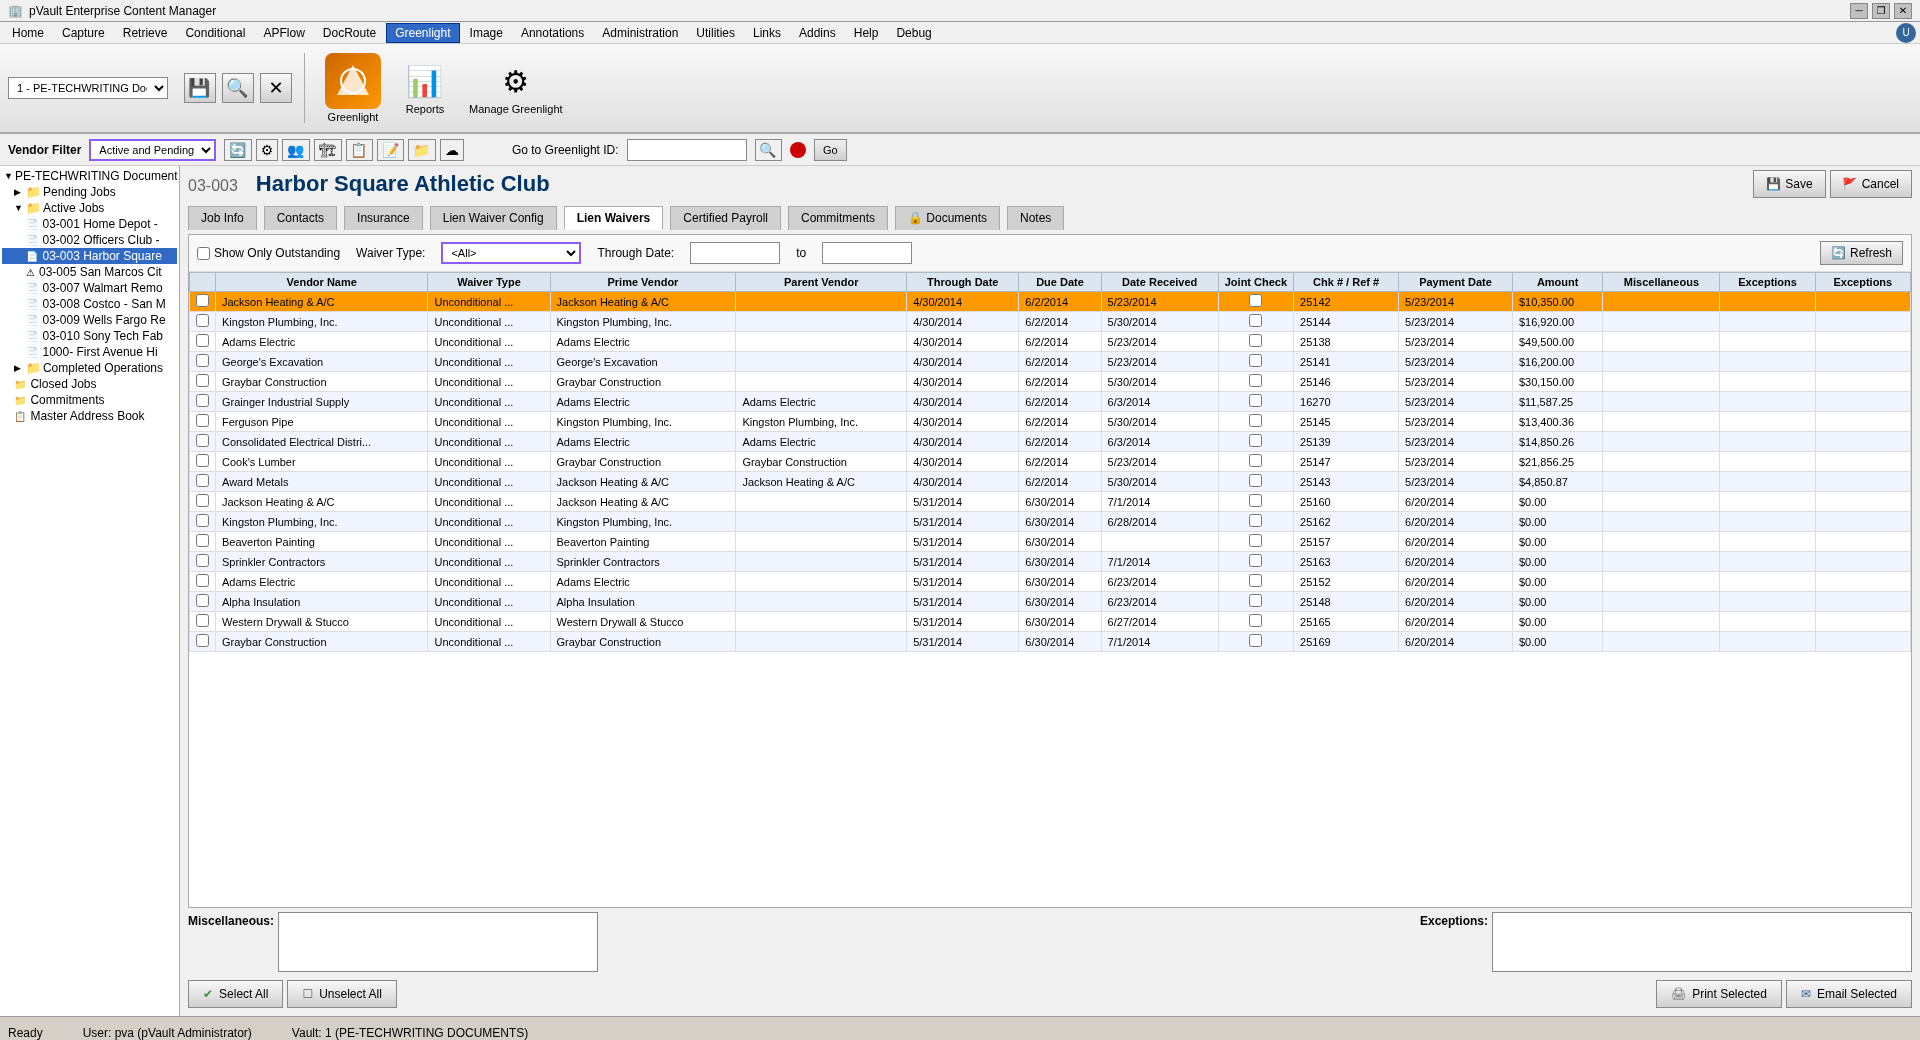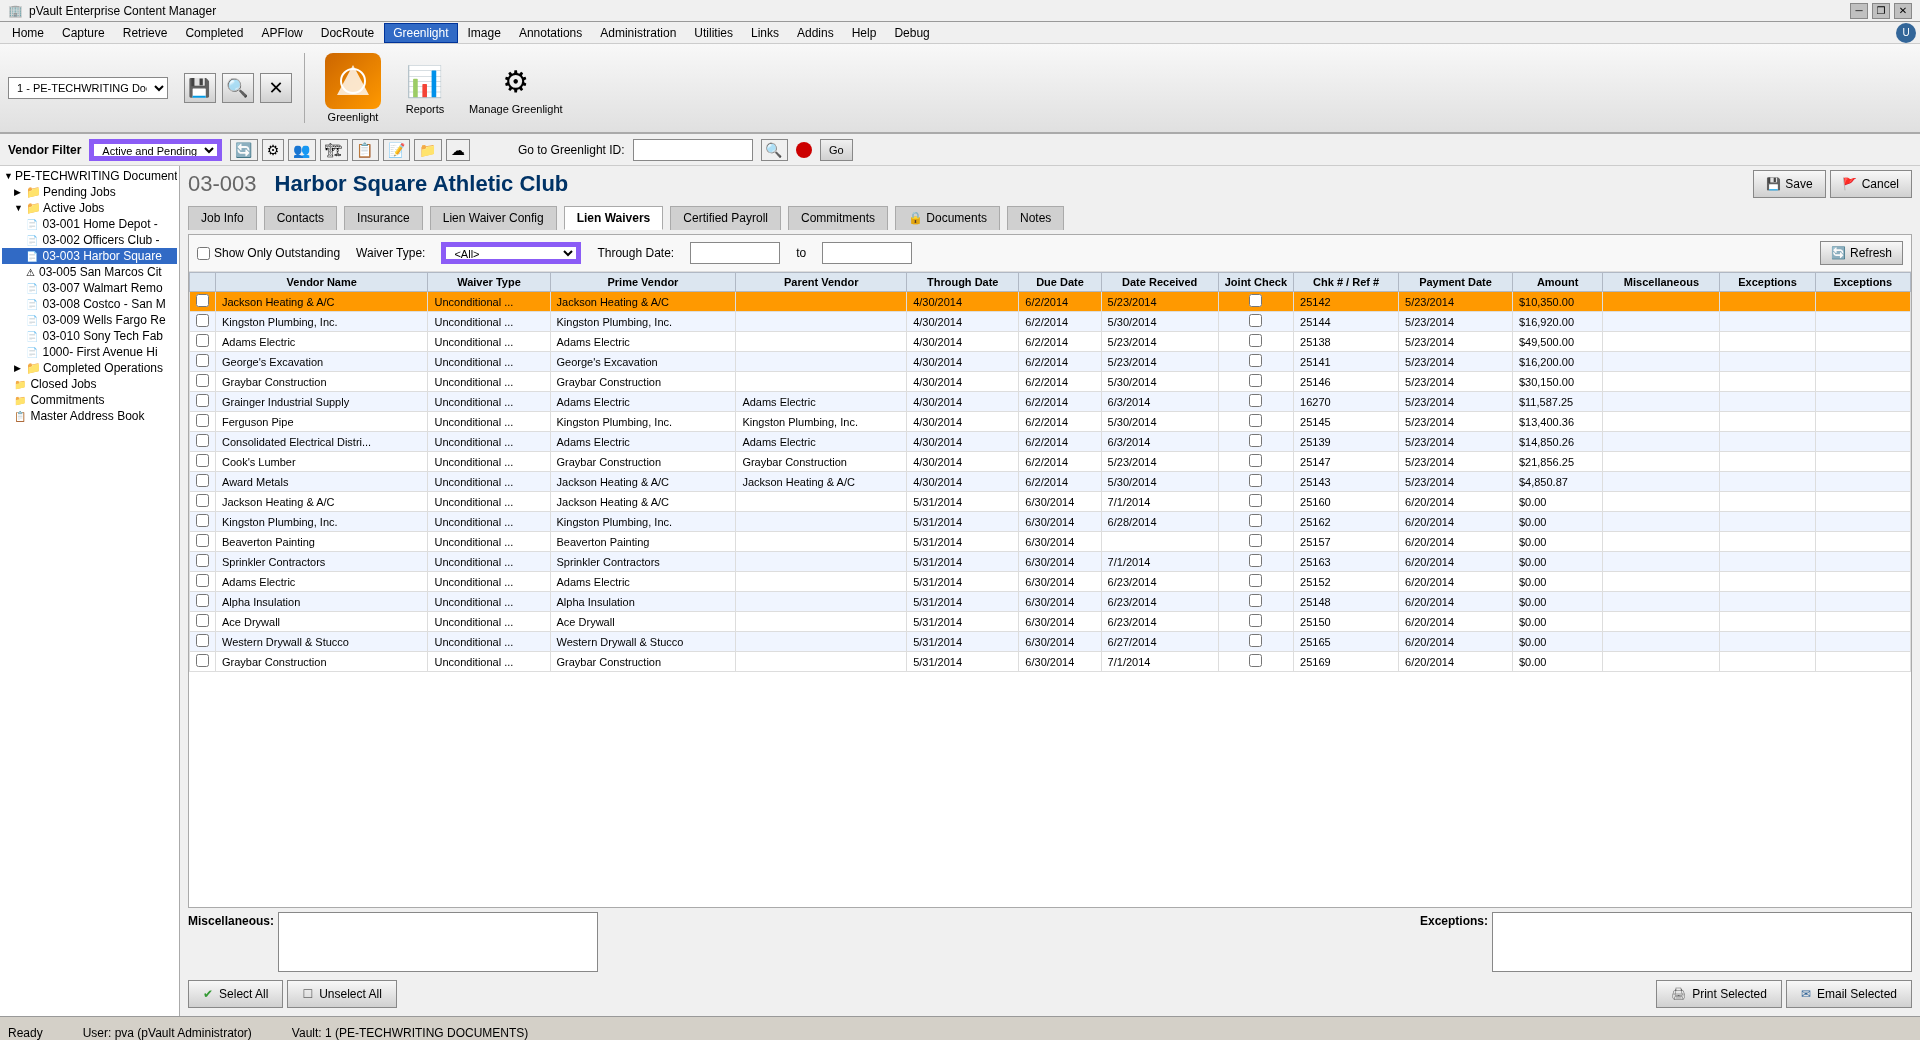--- a/index.html
+++ b/index.html
@@ -22,41 +22,41 @@
     .toolbar-icon-group { display: flex; flex-direction: column; align-items: center; cursor: pointer; padding: 4px 8px; }
     .toolbar-icon-large { width: 56px; height: 56px; border-radius: 8px; display: flex; align-items: center; justify-content: center; font-size: 28px; }
     .greenlight-icon { background: linear-gradient(135deg, #cc6600, #ff9900); }
     .toolbar-icon-label { font-size: 11px; margin-top: 2px; }
     .toolbar-separator { width: 1px; height: 70px; background: #aaa; margin: 0 4px; }
     .small-icon-box { width: 40px; height: 40px; display: flex; align-items: center; justify-content: center; font-size: 22px; }
 
     
     .sub-toolbar { background: #f0f0f0; height: 32px; border-bottom: 1px solid #ccc; display: flex; align-items: center; padding: 0 8px; gap: 8px; }
     .vendor-filter-label { font-size: 12px; font-weight: bold; }
-    .filter-dropdown { height: 22px; border: 5px solid #8b5cf6; background: white; padding: 0 4px; font-size: 11px; }
+    .filter-dropdown { height: 22px; border: 2px solid #8b5cf6; background: white; padding: 0 4px; font-size: 11px; }
     .go-input { height: 22px; border: 1px solid #888; background: white; padding: 0 4px; font-size: 11px; width: 120px; }
     .go-btn { height: 22px; background: linear-gradient(to bottom, #f0f0f0, #d0d0d0); border: 1px solid #888; padding: 0 8px; cursor: pointer; font-size: 11px; }
 
     
     .main-container { display: flex; height: calc(1040px - 22px - 22px - 90px - 32px - 24px); }
 
     
     .left-panel { width: 180px; background: white; border-right: 1px solid #aaa; overflow-y: auto; padding: 2px; flex-shrink: 0; }
     .tree-item { padding: 1px 2px; cursor: pointer; display: flex; align-items: center; gap: 2px; white-space: nowrap; overflow: hidden; }
     .tree-item.selected { background: #316ac5; color: white; }
     .tree-indent-1 { padding-left: 12px; }
     .tree-indent-2 { padding-left: 24px; }
     .tree-icon { font-size: 10px; margin-right: 2px; }
     .expand-icon { font-size: 9px; width: 10px; }
 
     
     .right-content { flex: 1; display: flex; flex-direction: column; padding: 4px 8px; background: #f0f0f0; overflow: hidden; }
     .page-header { display: flex; justify-content: space-between; align-items: center; margin-bottom: 8px; }
     .page-title { font-size: 22px; font-weight: bold; color: #003366; }
-    .page-id { font-size: 22px; color: #666; margin-right: 10px; }
+    .page-id { font-size: 16px; color: #666; margin-right: 10px; }
     .header-buttons { display: flex; gap: 4px; }
     .header-btn { height: 28px; background: linear-gradient(to bottom, #f8f8f8, #d0d0d0); border: 1px solid #888; padding: 0 12px; cursor: pointer; display: flex; align-items: center; gap: 4px; font-size: 12px; }
 
     
     .tabs { display: flex; gap: 7px; margin-bottom: 4px; }
     .tab { padding: 4px 12px; background: #d0d0d0; border: 1px solid #aaa; border-bottom: none; cursor: pointer; font-size: 12px; }
     .tab.active { background: white; border-bottom: 1px solid white; font-weight: bold; }
 
     
     .tab-content { background: white; border: 1px solid #aaa; flex: 1; display: flex; flex-direction: column; overflow: hidden; }
@@ -110,21 +110,21 @@
     <button class="title-btn">─</button>
     <button class="title-btn">❐</button>
     <button class="title-btn">✕</button>
   </div>
 </div>
 
 <div class="menu-bar">
   <span class="menu-item">Home</span>
   <span class="menu-item">Capture</span>
   <span class="menu-item">Retrieve</span>
-  <span class="menu-item">Completed</span>
+  <span class="menu-item">Conditional</span>
   <span class="menu-item">APFlow</span>
   <span class="menu-item">DocRoute</span>
   <span class="menu-item active">Greenlight</span>
   <span class="menu-item">Image</span>
   <span class="menu-item">Annotations</span>
   <span class="menu-item">Administration</span>
   <span class="menu-item">Utilities</span>
   <span class="menu-item">Links</span>
   <span class="menu-item">Addins</span>
   <span class="menu-item">Help</span>
@@ -602,37 +602,20 @@
                 <td style="text-align: center;"><input type="checkbox" style=""></td>
                 <td>Alpha Insulation</td>
                 <td>Unconditional ...</td>
                 <td>Alpha Insulation</td>
                 <td></td>
                 <td>5/31/2014</td>
                 <td>6/30/2014</td>
                 <td>6/23/2014</td>
                 <td style="text-align: center;"><input type="checkbox" style=""></td>
                 <td>25148</td>
-                <td>6/20/2014</td>
-                <td>$0.00</td>
-                <td></td>
-                <td></td>
-                <td></td>
-              </tr>
-              <tr>
-                <td style="text-align: center;"><input type="checkbox" style=""></td>
-                <td>Ace Drywall</td>
-                <td>Unconditional ...</td>
-                <td>Ace Drywall</td>
-                <td></td>
-                <td>5/31/2014</td>
-                <td>6/30/2014</td>
-                <td>6/23/2014</td>
-                <td style="text-align: center;"><input type="checkbox" style=""></td>
-                <td>25150</td>
                 <td>6/20/2014</td>
                 <td>$0.00</td>
                 <td></td>
                 <td></td>
                 <td></td>
               </tr>
               <tr>
                 <td style="text-align: center;"><input type="checkbox" style=""></td>
                 <td>Western Drywall &amp; Stucco</td>
                 <td>Unconditional ...</td>

